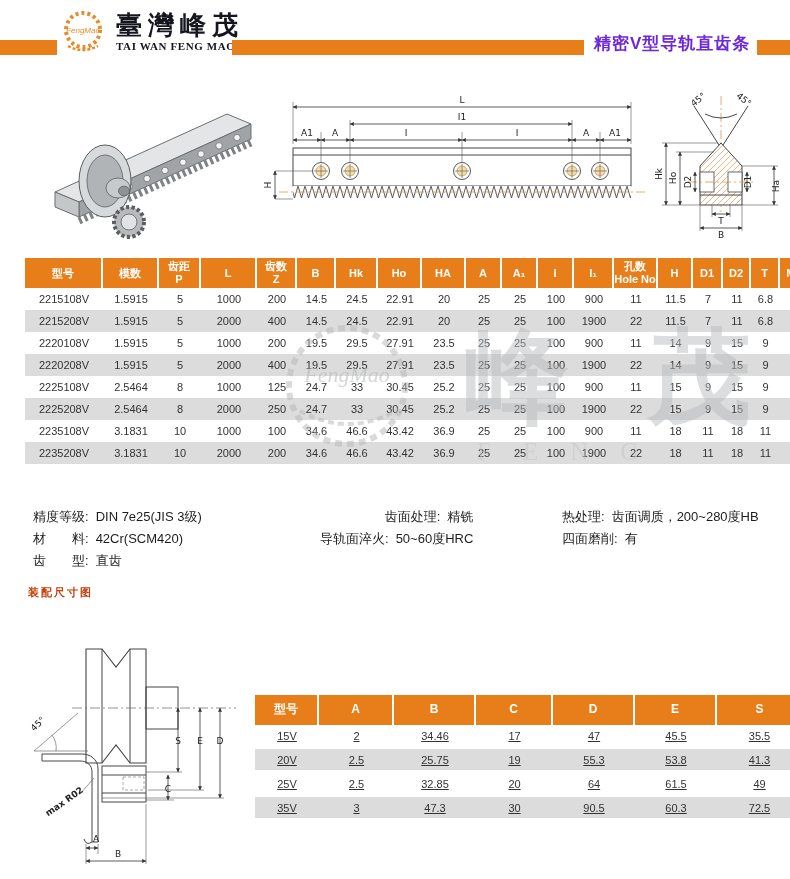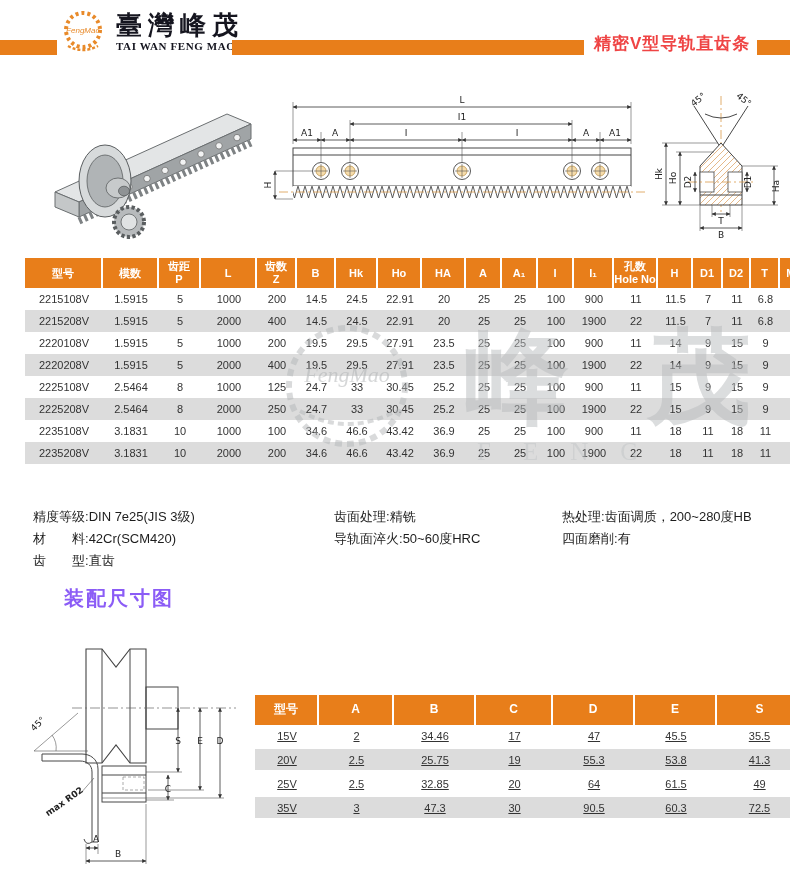--- a/index.html
+++ b/index.html
@@ -6,21 +6,21 @@
   body{width:790px;height:879px;position:relative;font-family:"Liberation Sans","DejaVu Sans",sans-serif;color:#222;overflow:hidden;}
 
   
   .hbar{position:absolute;background:#e87e1a;height:15px;top:40px;}
   #hbar-left{left:0;width:57px;}
   #hbar-mid{left:232px;width:352px;}
   #hbar-right{left:757px;width:33px;}
   #logo{position:absolute;left:58px;top:6px;display:flex;align-items:center;gap:8px;}
   #logo-text-cn{font-family:"Liberation Serif","DejaVu Serif",serif;font-weight:bold;font-size:26px;letter-spacing:6px;color:#15151f;line-height:1.05;}
   #logo-text-en{font-family:"Liberation Serif","DejaVu Serif",serif;font-weight:bold;font-size:11px;letter-spacing:0.6px;color:#15151f;}
-  #page-title{position:absolute;left:594px;top:32px;font-size:17px;font-weight:bold;color:#ef4444;letter-spacing:1px;}
+  #page-title{position:absolute;left:594px;top:32px;font-size:17px;font-weight:bold;color:#6d28d9;letter-spacing:1px;}
 
   
   .drawing{position:absolute;}
   #iso-drawing{left:25px;top:76px;}
   #side-drawing{left:263px;top:82px;}
   #section-drawing{left:650px;top:80px;}
   .dln{stroke:#474747;stroke-width:1;fill:none;}
   .dim{stroke:#333;stroke-width:0.8;fill:none;}
   .ext{stroke:#555;stroke-width:0.6;fill:none;}
   .cline{stroke:#d99a4a;stroke-width:0.8;fill:none;stroke-dasharray:9 3 2 3;}
@@ -39,28 +39,28 @@
   
   #watermark{position:absolute;left:0;top:28px;width:762px;height:182px;pointer-events:none;opacity:0.5;overflow:hidden;}
   #wm-stamp{position:absolute;left:250px;top:30px;}
   #wm-cn{position:absolute;left:440px;top:40px;font-size:104px;line-height:1;color:#b9bcbe;letter-spacing:26px;font-weight:bold;font-family:"Liberation Serif","DejaVu Serif",serif;}
   #wm-en{position:absolute;left:452px;top:152px;font-size:25px;color:#c2c5c7;letter-spacing:32px;font-family:"Liberation Serif","DejaVu Serif",serif;}
 
   
   #specs{position:absolute;left:33px;top:506px;width:740px;font-size:13px;color:#1d1d1d;}
   .spec-col{position:absolute;top:0;}
   #spec-col1{left:0;}
-  #spec-col2{left:301px;}
+  #spec-col2{left:287px;text-align:right;}
   #spec-col3{left:529px;}
   .spec-line{height:22px;line-height:22px;white-space:nowrap;}
   .spec-label{}
-  .spec-value{}
-
-  
-  #assembly-title{position:absolute;left:28px;top:585px;font-size:20px;font-weight:bold;color:#8b5cf6;letter-spacing:2px;margin-left:36px;}
+  .spec-value{margin-left:7px;}
+
+  
+  #assembly-title{position:absolute;left:28px;top:585px;font-size:11px;font-weight:bold;color:#c2410c;letter-spacing:2px;}
   #assembly-drawing{left:28px;top:614px;}
   #table2-wrap{position:absolute;left:255px;top:695px;width:535px;}
   #assembly-table{width:535px;}
   #assembly-table th{height:26px;font-size:12px;}
   #assembly-table td{height:21px;border-bottom:3px solid #fff;font-size:11px;text-decoration:underline;}
   #assembly-table tbody tr:nth-child(even){background:#dcdcdc;}
 
   
   #spec-table th:nth-child(1){width:76px}#spec-table th:nth-child(2){width:54px}
   #spec-table th:nth-child(3){width:40px}#spec-table th:nth-child(4){width:54px}

